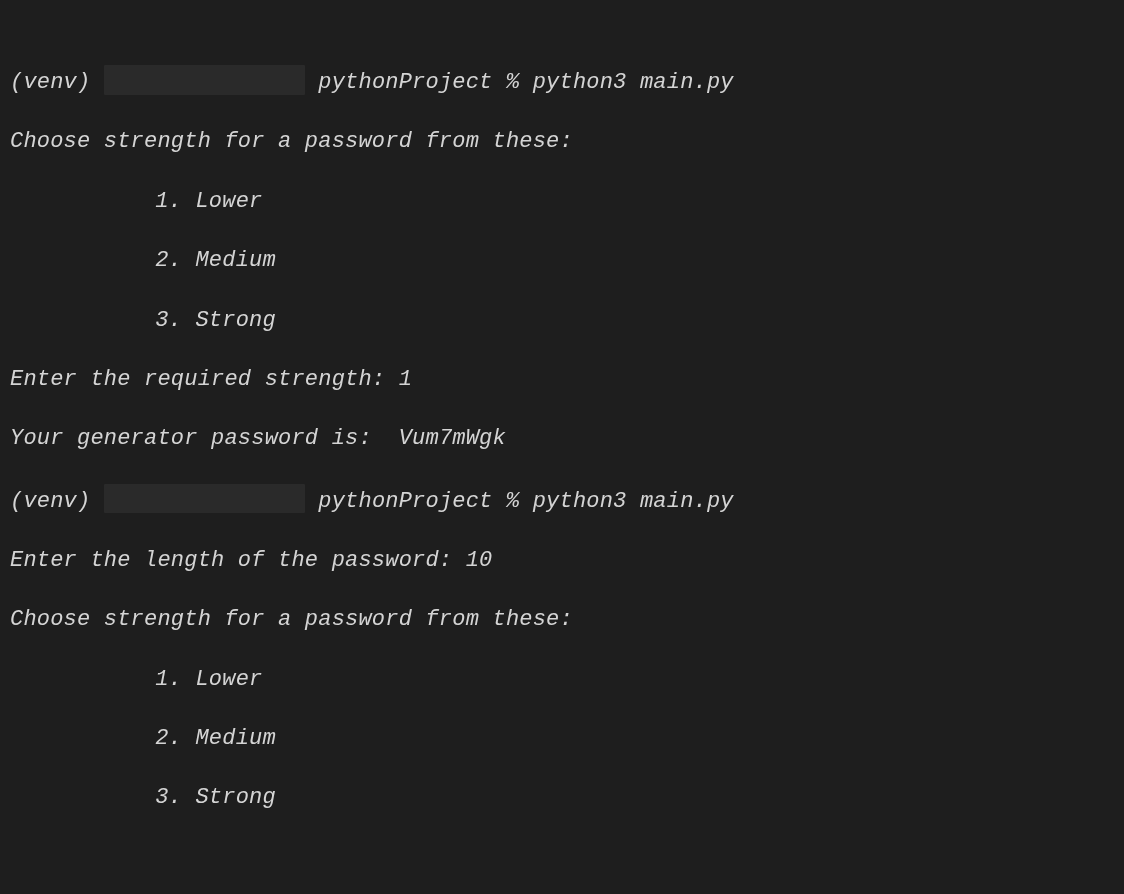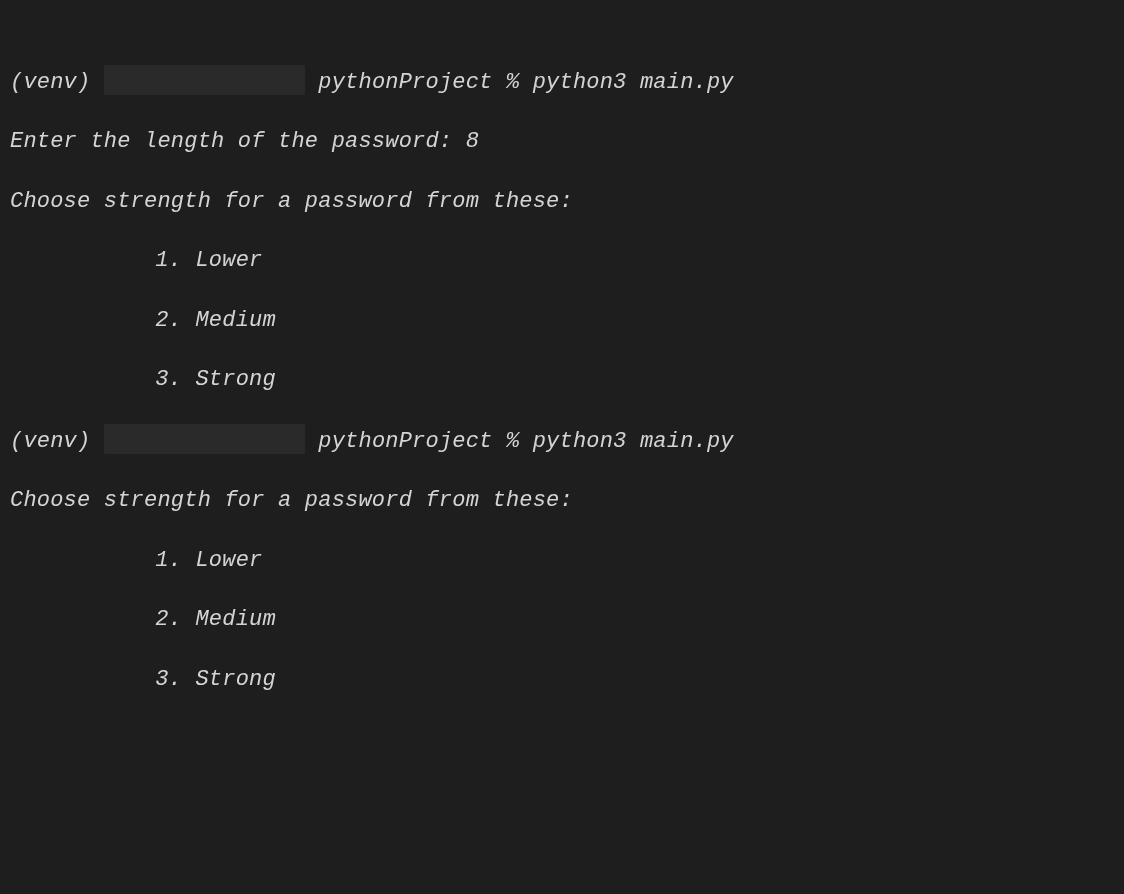--- a/index.html
+++ b/index.html
@@ -36,26 +36,28 @@
     .indent {
       padding-left: 11ch;
     }
   </style>
 </head>
 <body>
 
 <div class="terminal">
 
 <span class="line"><span>(venv) </span><span class="redacted">               </span><span> pythonProject % python3 main.py</span></span>
-<span class="line"><span>Enter the length of the password: </span><span>8</span></span>
 <span class="line"><span>Choose strength for a password from these:</span></span>
 <span class="line indent"><span>1. Lower</span></span>
 <span class="line indent"><span>2. Medium</span></span>
 <span class="line indent"><span>3. Strong</span></span>
+<span class="line"><span>Enter the required strength: </span><span>1</span></span>
+<span class="line"><span>Your generator password is:  </span><span>Vum7mWgk</span></span>
 <span class="line"><span>(venv) </span><span class="redacted">               </span><span> pythonProject % python3 main.py</span></span>
+<span class="line"><span>Enter the length of the password: </span><span>10</span></span>
 <span class="line"><span>Choose strength for a password from these:</span></span>
 <span class="line indent"><span>1. Lower</span></span>
 <span class="line indent"><span>2. Medium</span></span>
 <span class="line indent"><span>3. Strong</span></span>
 
 
 
 
 
 

